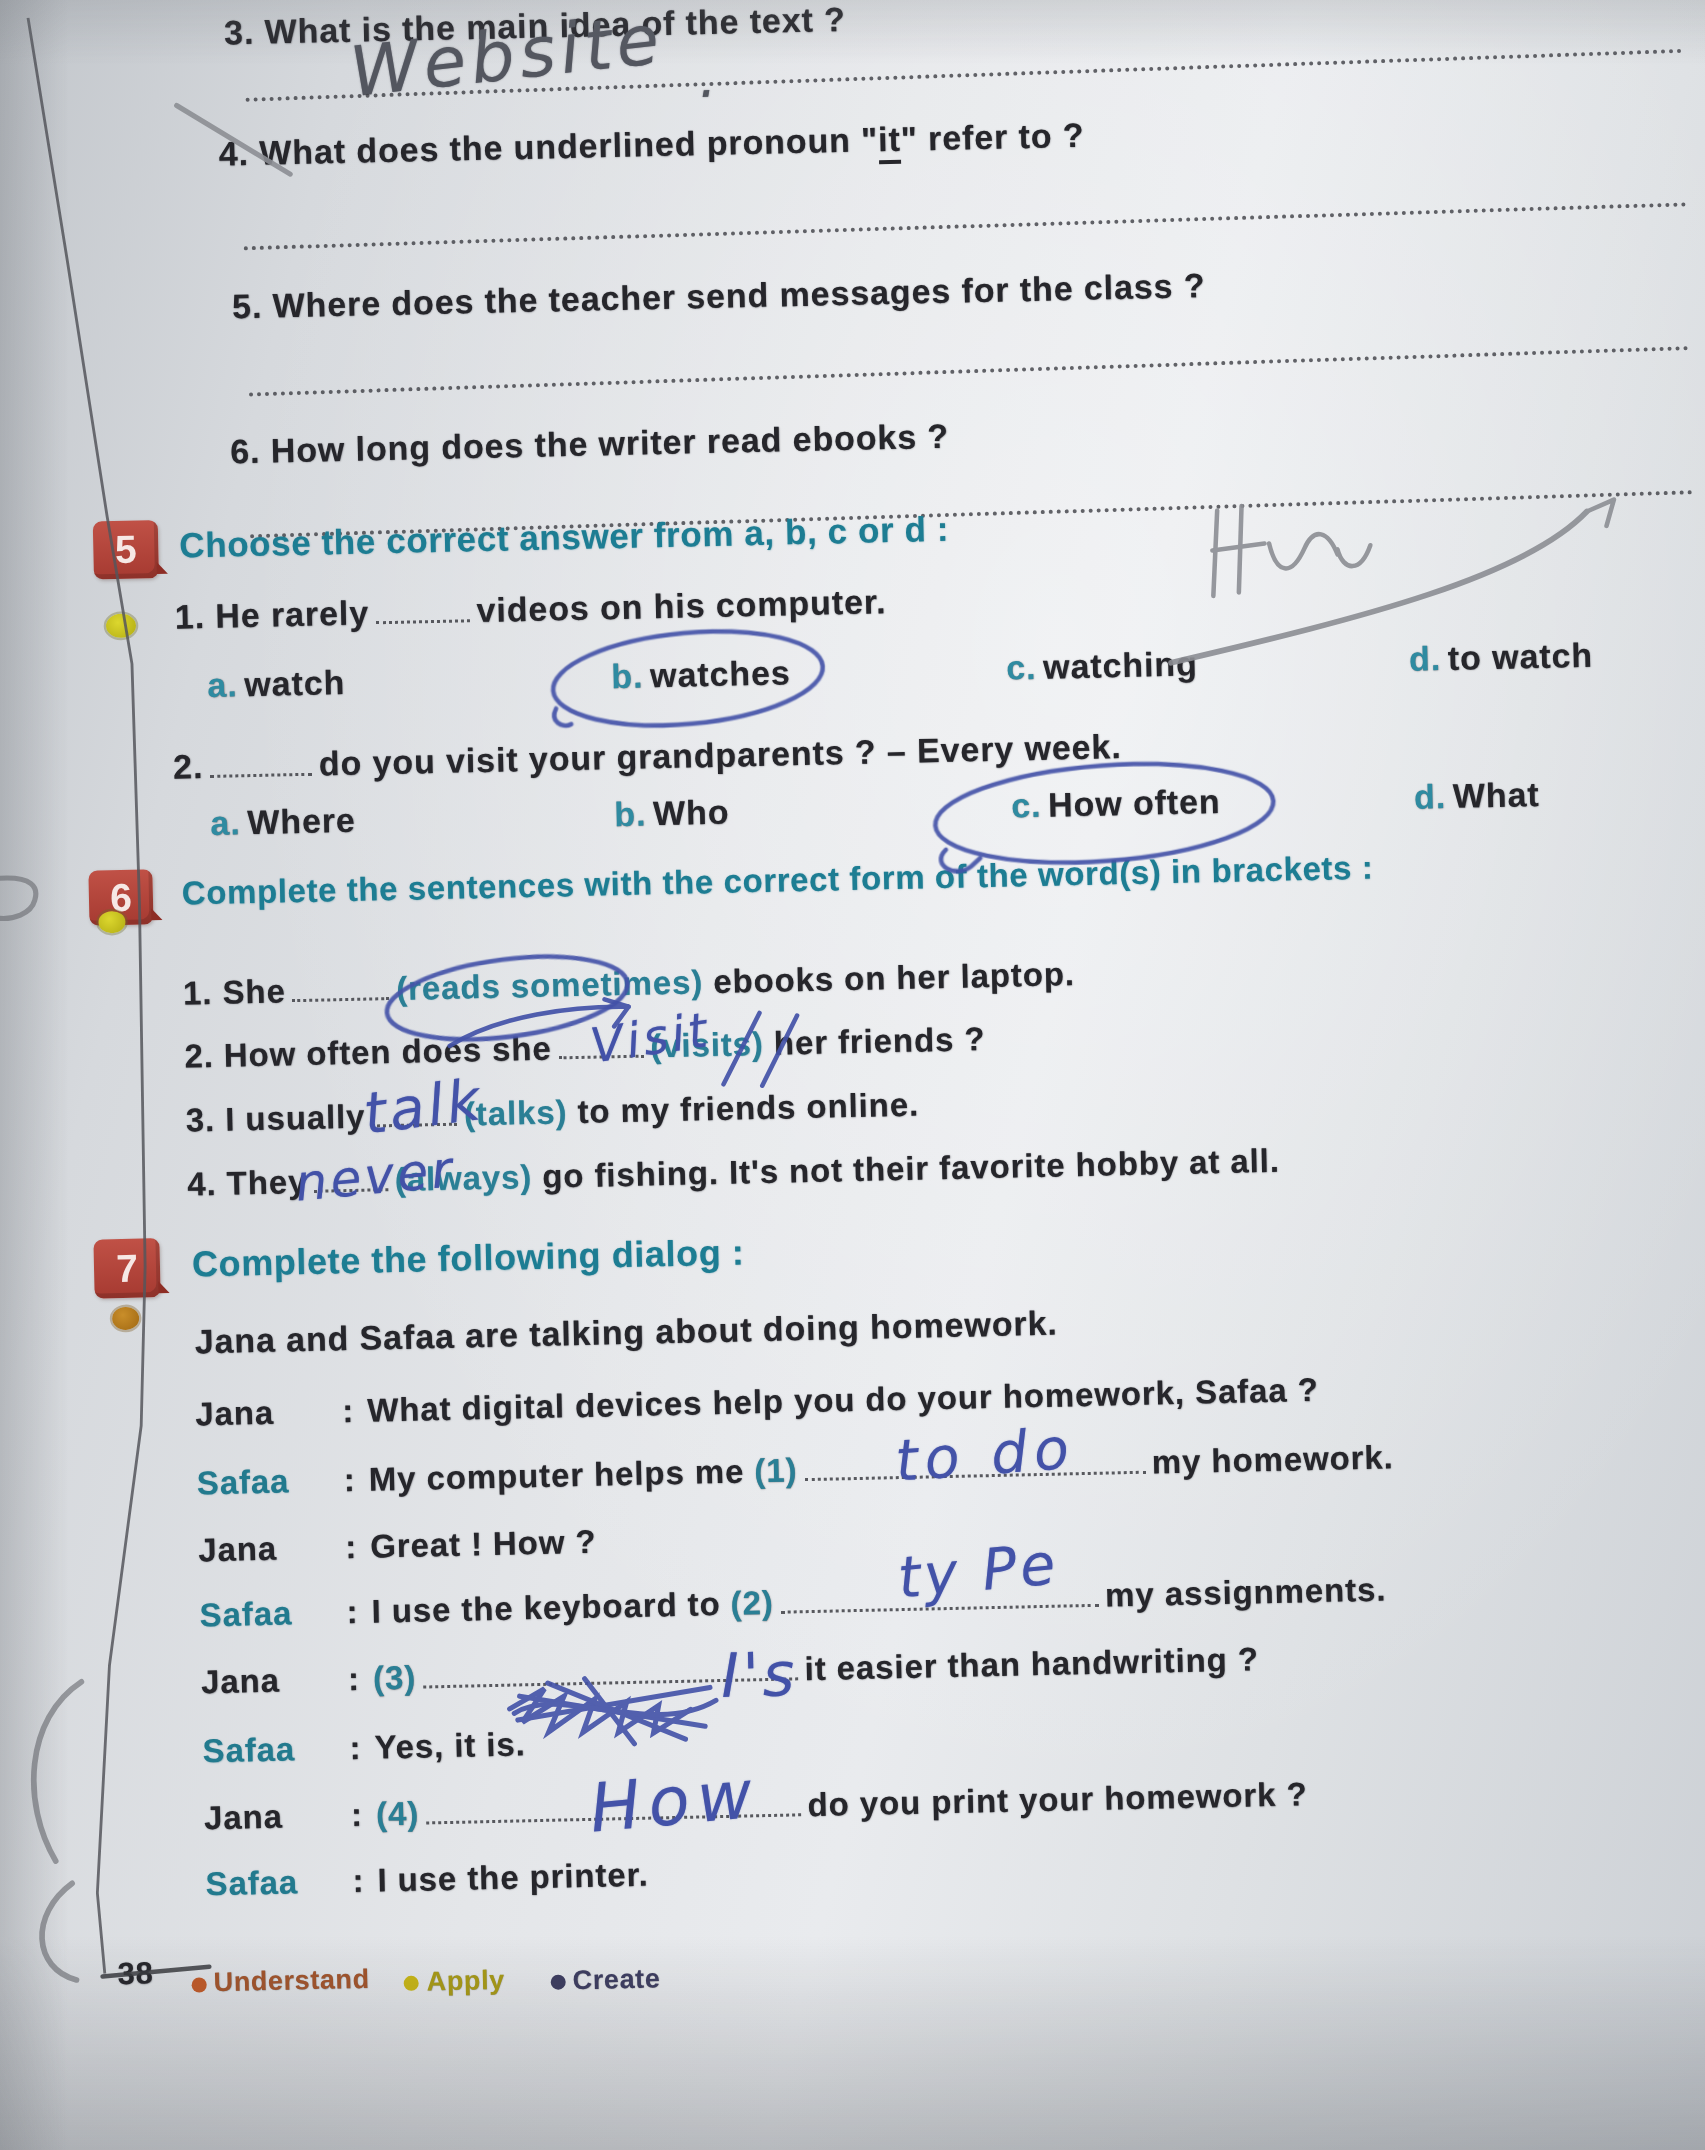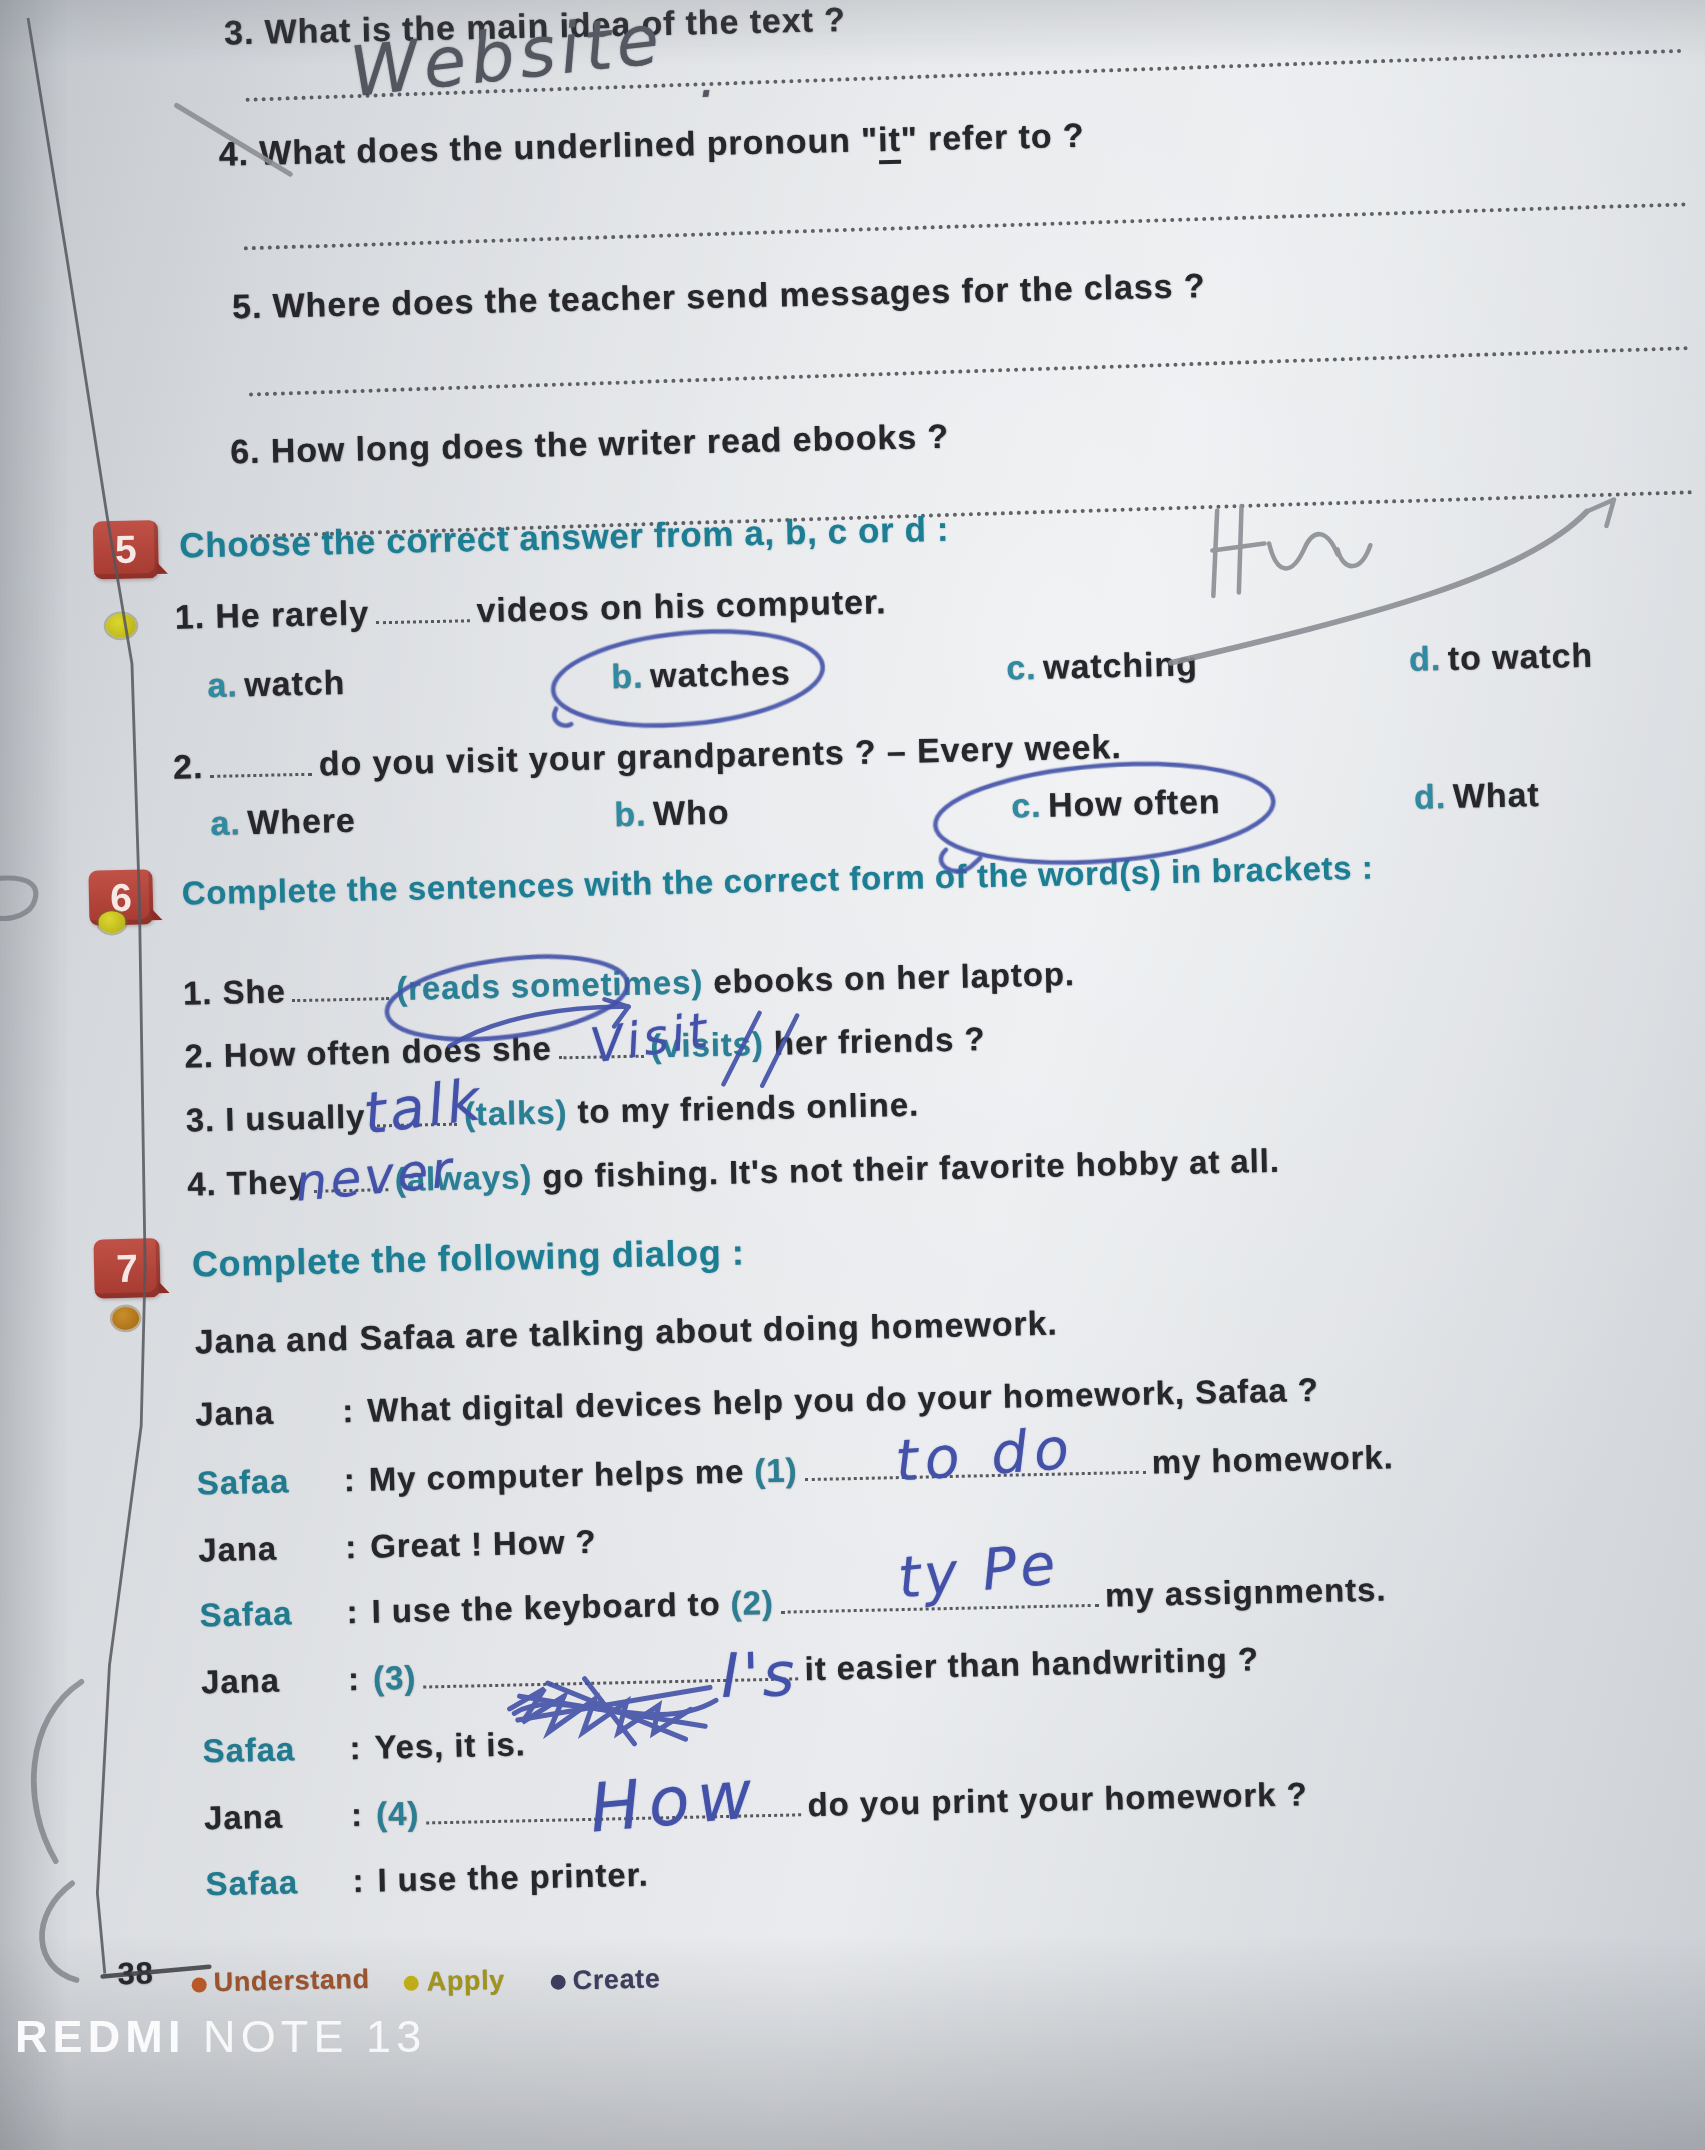--- a/index.html
+++ b/index.html
@@ -194,18 +194,14 @@
         <path d="M 1005 2942 L 1090 3058"></path>
         <path d="M 880 3000 C 960 2950 1120 3050 1235 2985"></path>
       </g>
     </svg>
   </div>
 
   <div class="overlay" style="background:
       linear-gradient(to bottom, rgba(115,120,126,.22), rgba(0,0,0,0) 3%),
       linear-gradient(to right, rgba(90,94,100,.26), rgba(0,0,0,0) 4%),
       linear-gradient(to bottom, rgba(0,0,0,0) 90%, rgba(66,70,77,.20) 97%, rgba(66,70,77,.30) 100%);"></div>
-  <div id="watermark">
-    <span class="wm-b">REDMI</span>
-    <span class="wm-l">NOTE 13</span>
-  </div>
 </div>
 
 
 </body></html>

